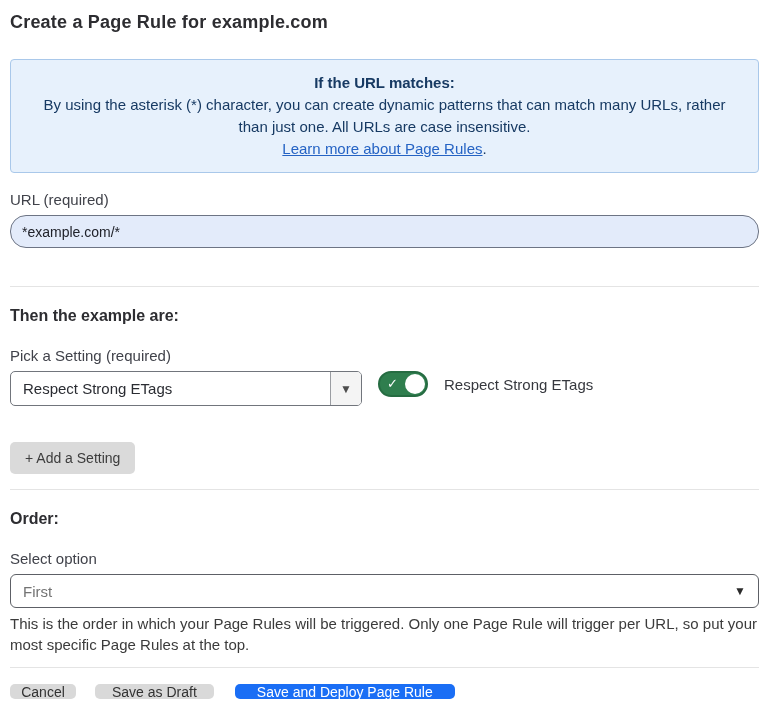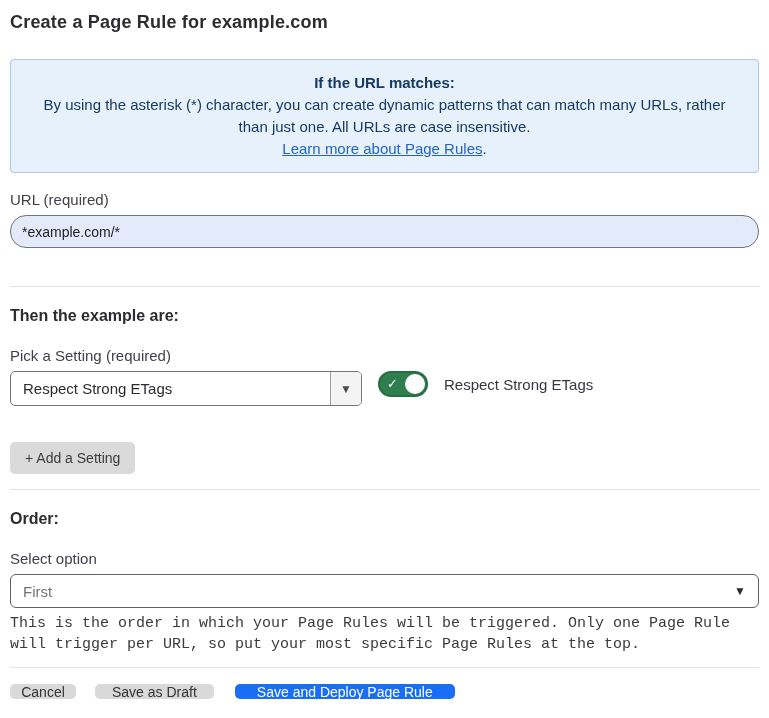--- a/index.html
+++ b/index.html
@@ -180,21 +180,20 @@
   }
   .order-select-arrow {
     font-size: 12px;
     color: #2b2b2b;
   }
   .help-text {
     margin-top: 5px;
     font-size: 15px;
     line-height: 21px;
     color: #3b3b3b;
-    font-family: Liberation Mono, monospace;
   }
   .footer-actions {
     display: flex;
     align-items: center;
     margin-top: 16px;
   }
   .btn {
     height: 15px;
     border: none;
     border-radius: 5px;

